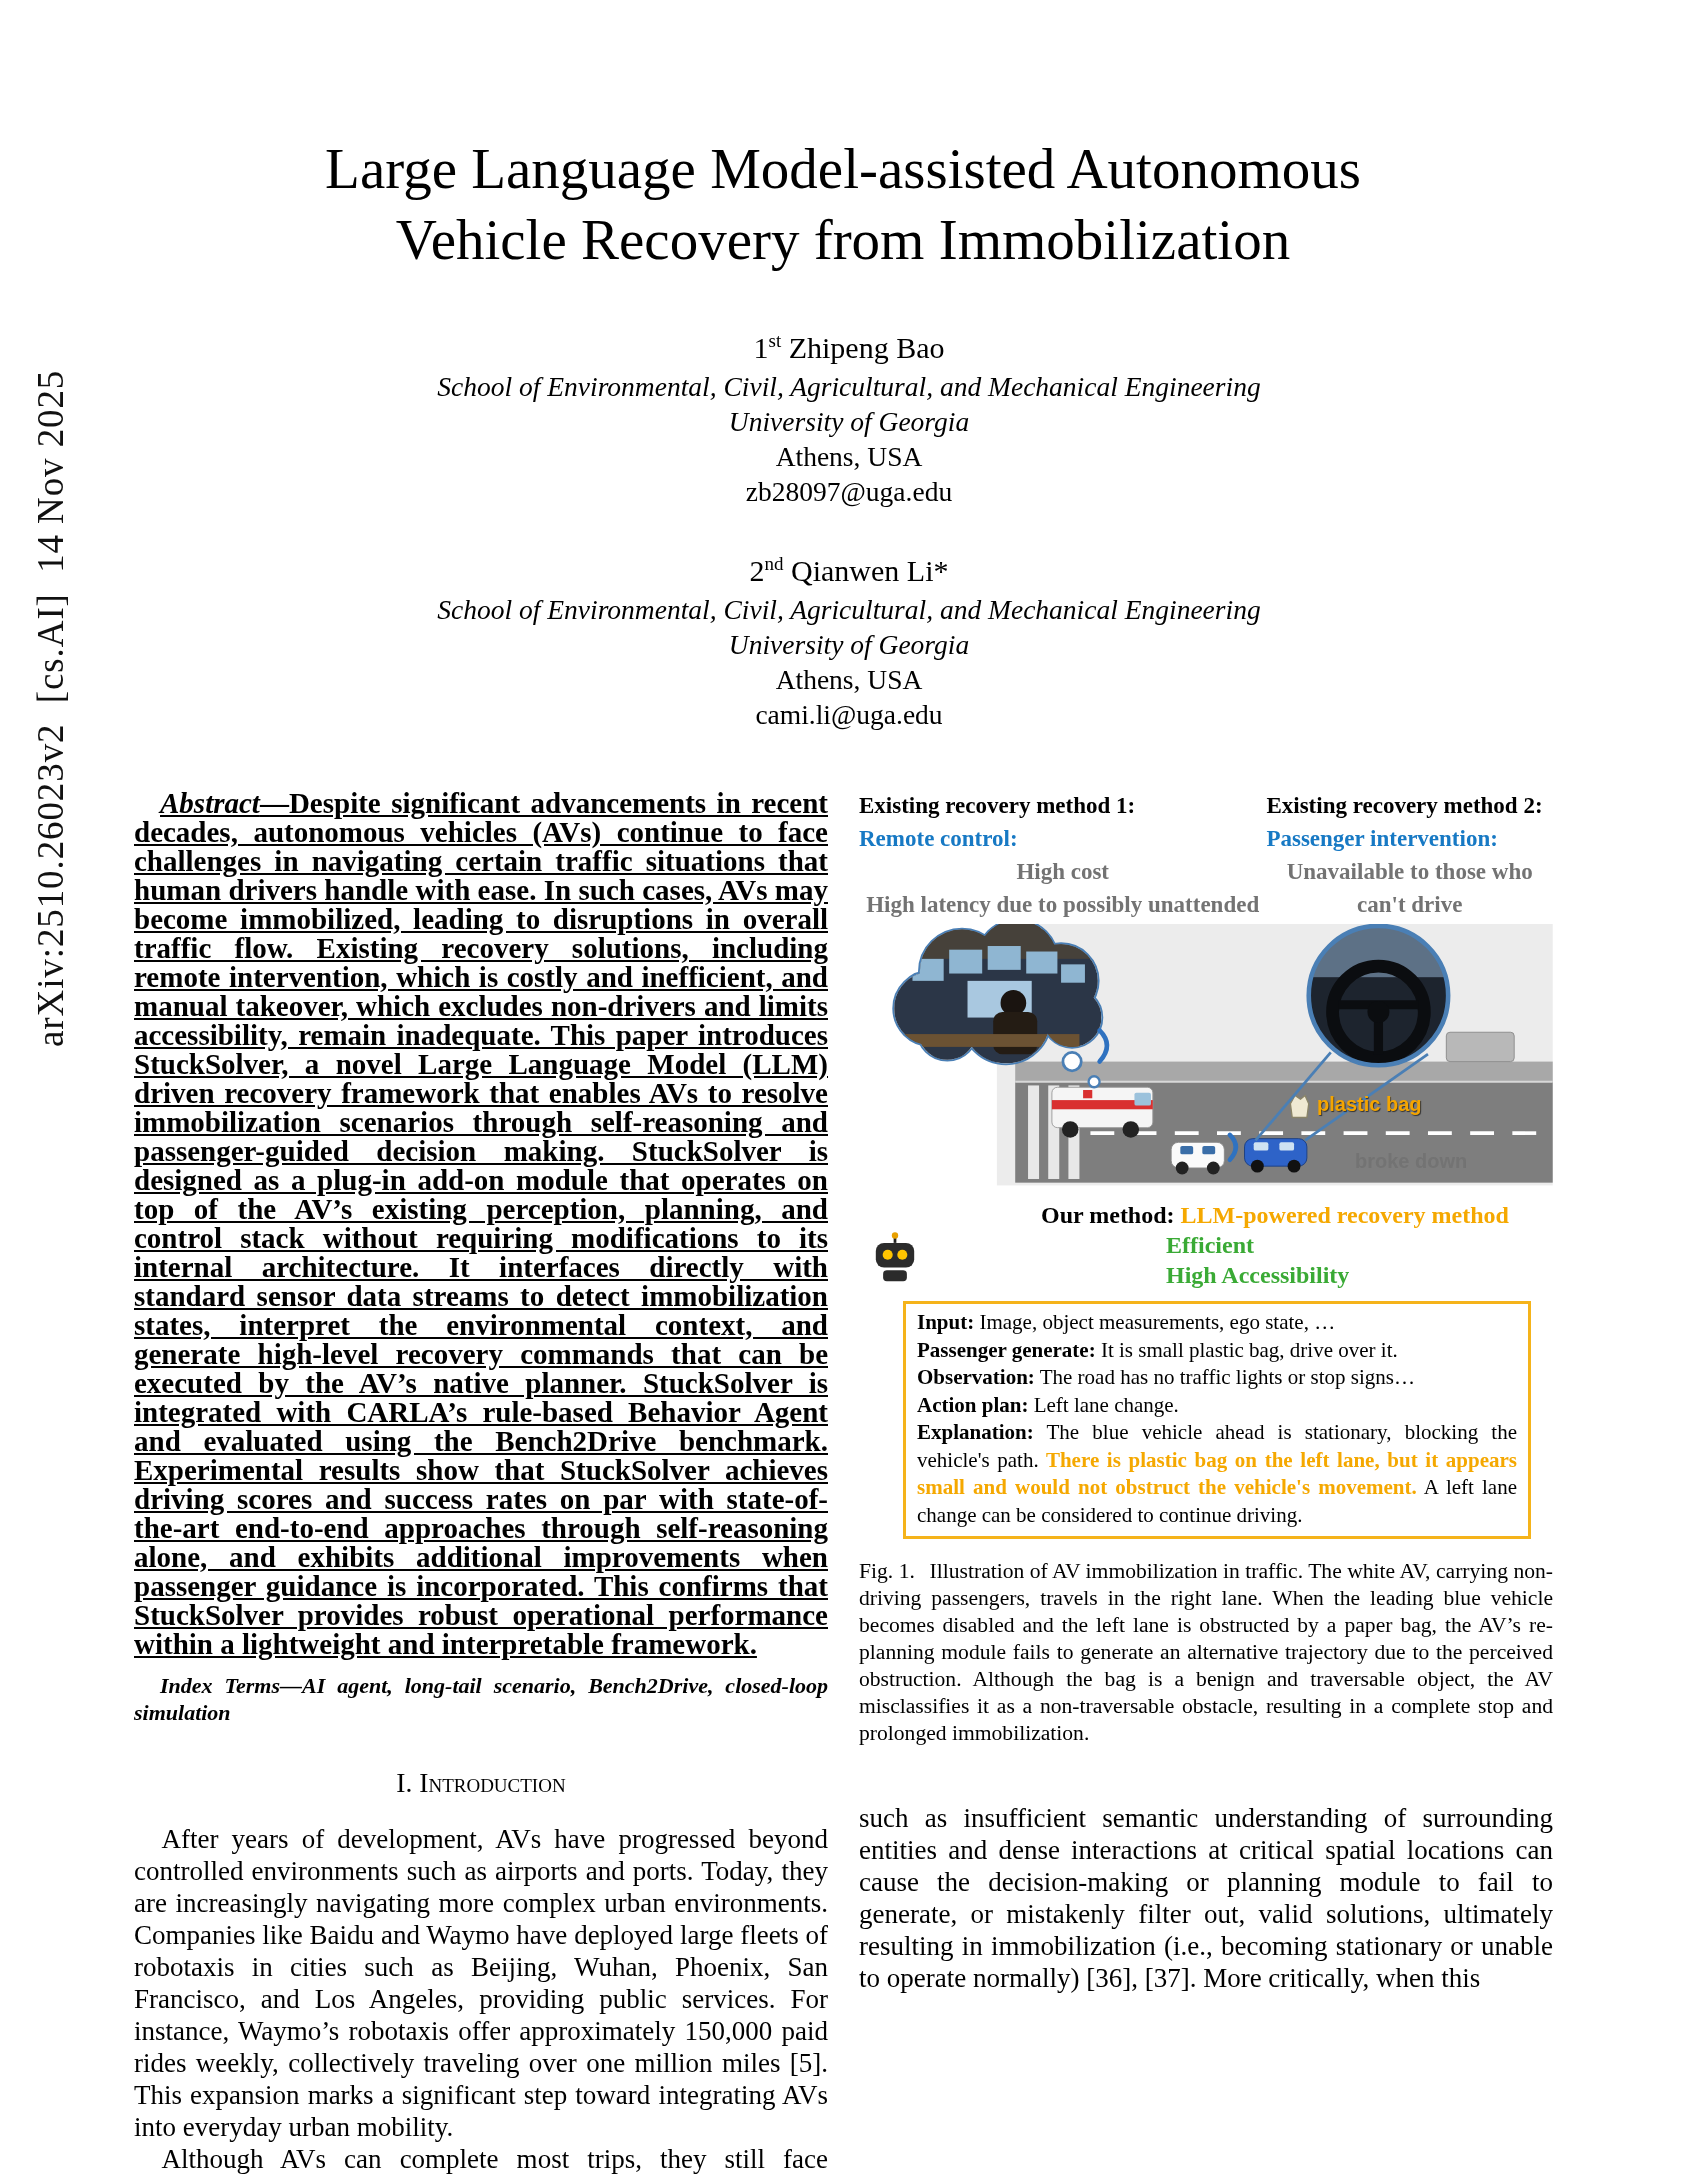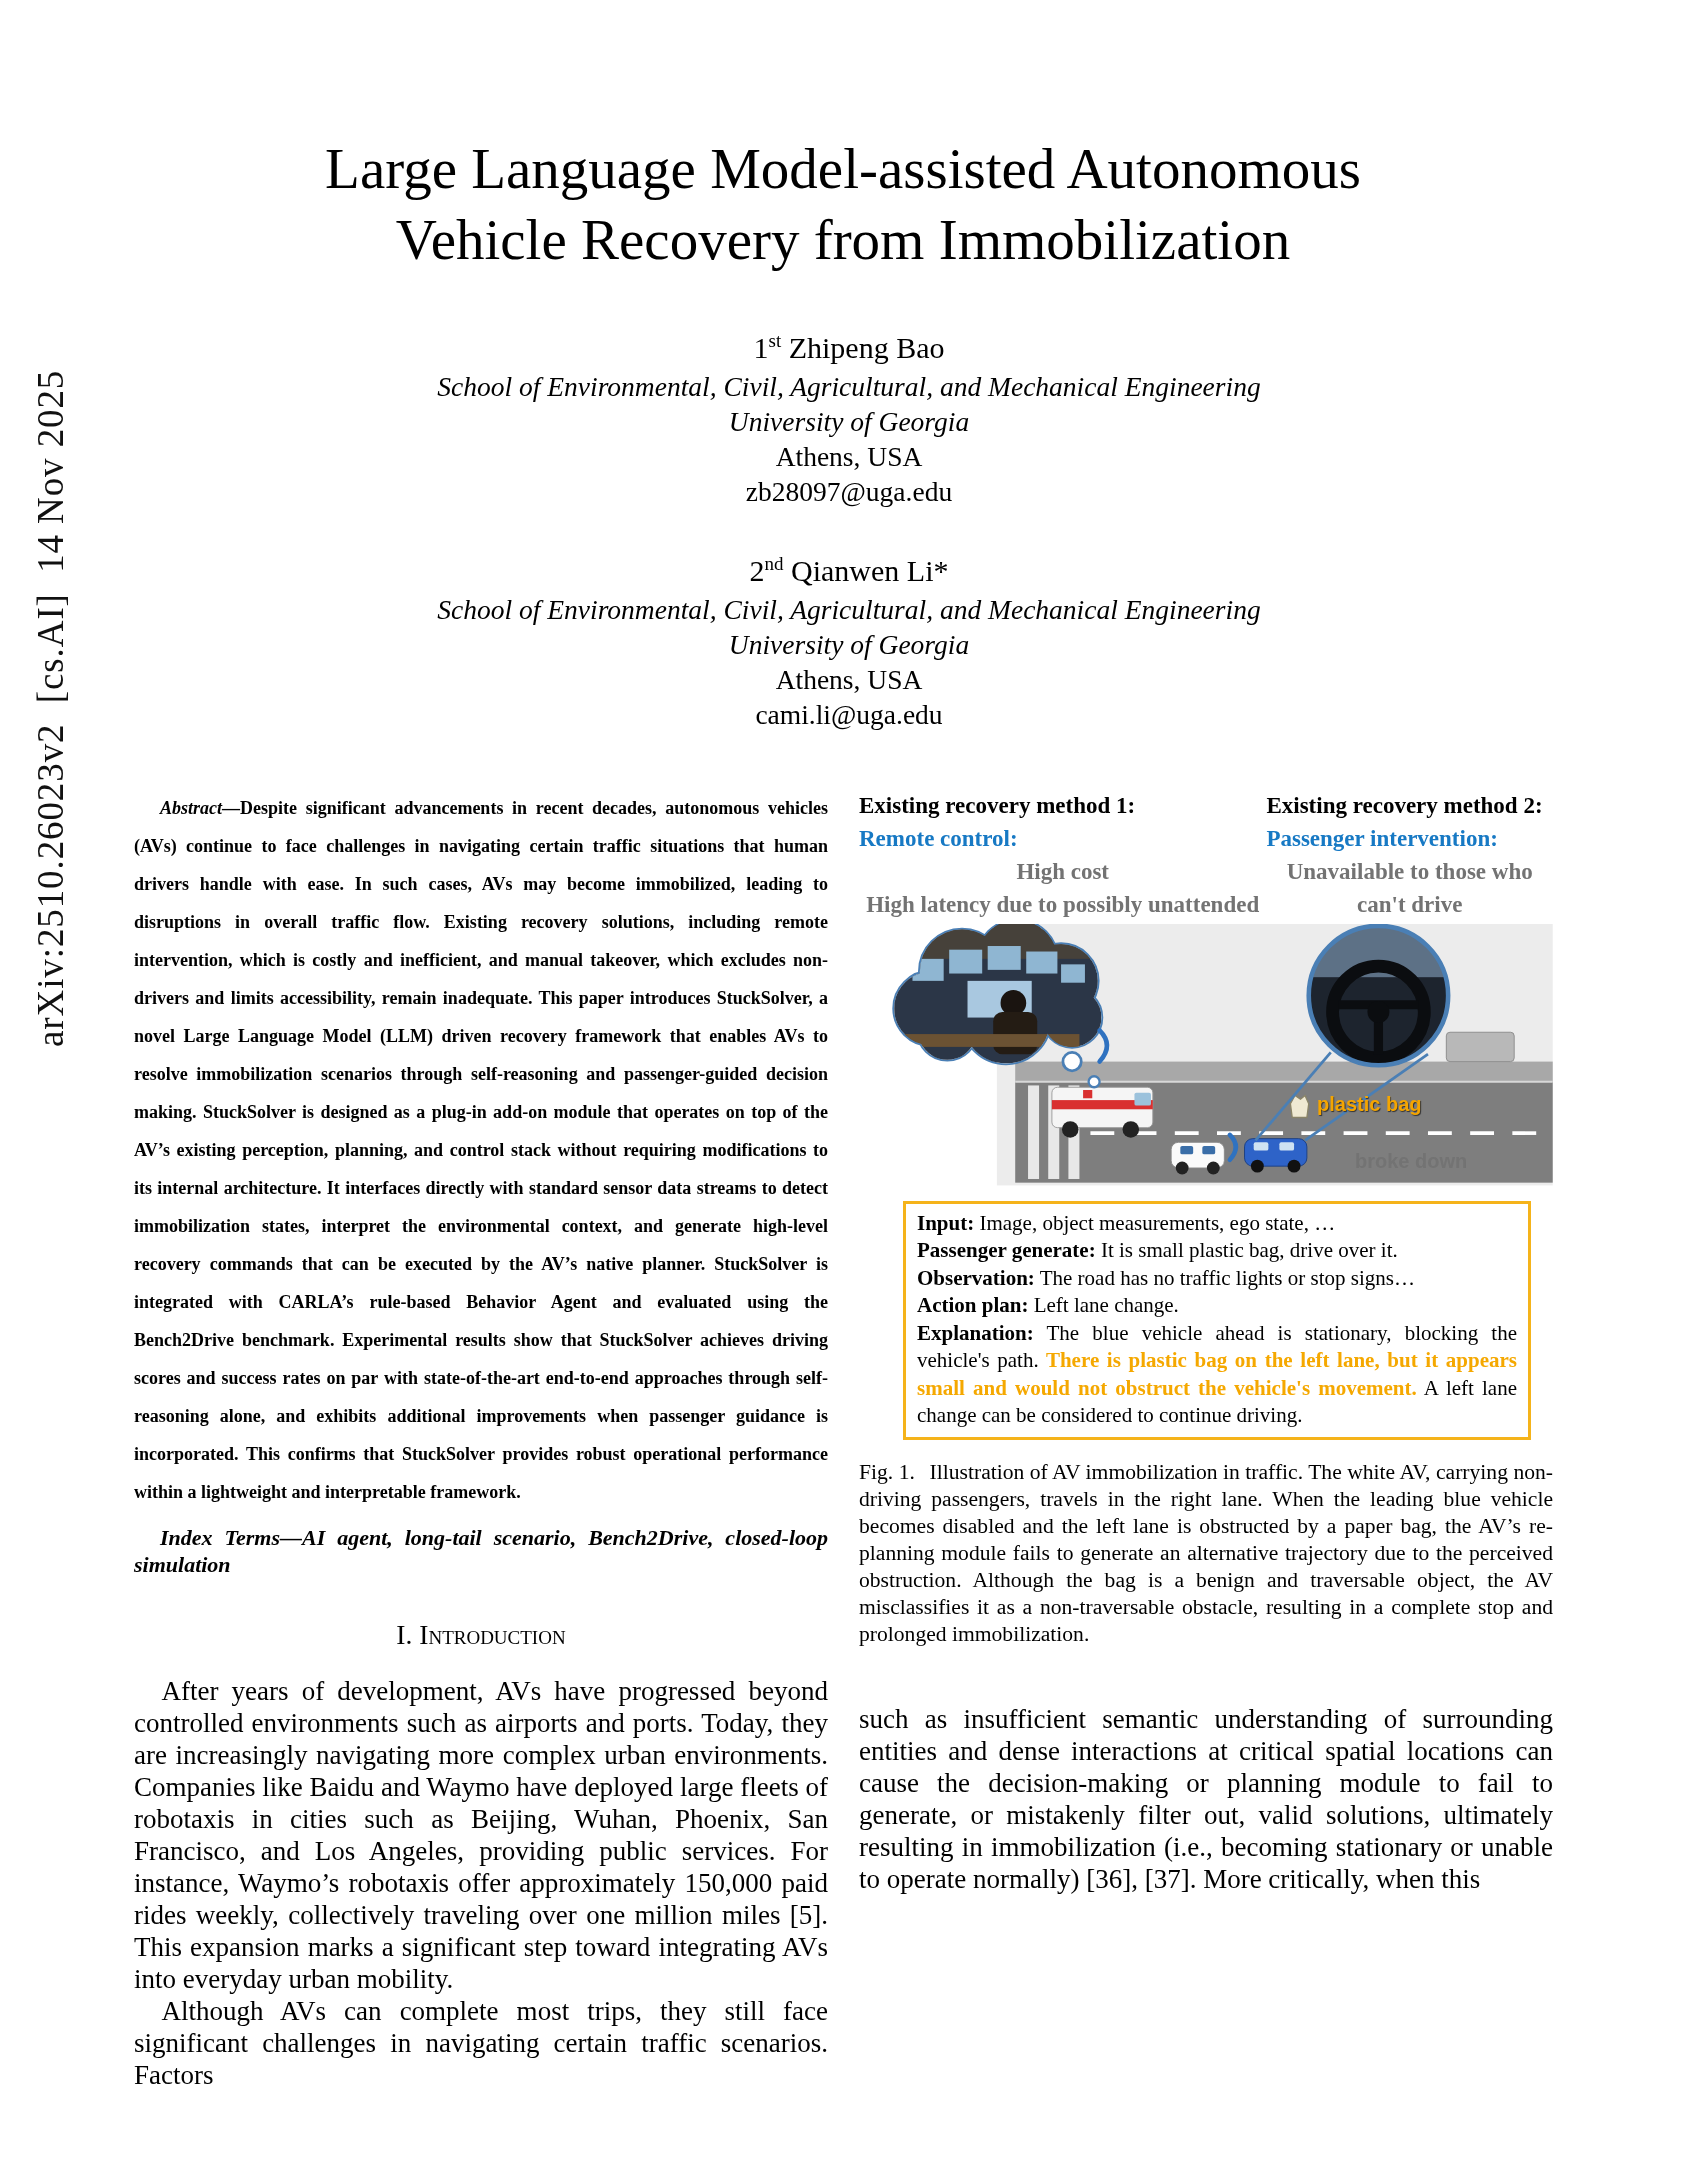--- a/index.html
+++ b/index.html
@@ -20,21 +20,21 @@
   .ab1 { margin-top:55px; }
   .ab2 { margin-top:44px; }
   .author-name { font-size:30px; margin-bottom:3.7px; }
   .author-name sup { font-size:19px; }
   .affil { font-size:27.5px; line-height:35px; }
   .it { font-style:italic; }
 
   .columns { display:flex; gap:31px; margin:57px 132px 0 134px; }
   .col { width:694px; }
 
-  p.abstract { font-weight:bold; font-size:18px; line-height:38px; text-align:justify; text-indent:26px; }
+  p.abstract { font-weight:bold; font-size:29px; line-height:29px; text-align:justify; text-indent:26px;text-decoration:underline; }
   p.abstract .ab-label { font-style:italic; }
   p.index-terms { font-weight:bold; font-style:italic; font-size:22px; line-height:27.5px;
                   text-align:justify; text-indent:26px; margin-top:13px; }
 
   .sec-heading { margin-top:40px; margin-bottom:24px; text-align:center; font-size:27.5px; font-weight:400; }
   .sec-heading .sc { font-variant:small-caps; }
 
   .body-para { font-size:27px; line-height:32px; text-align:justify; text-indent:27.5px; }
   .cont { text-indent:0; margin-top:55px; }
 
@@ -237,20 +237,33 @@
             </g>
 
             <path d="M 262,116 q 16,16 0,34" fill="none" stroke="#2f72c0" stroke-width="5" stroke-linecap="round"></path>
             <path d="M 404,230 q 13,13 0,27" fill="none" stroke="#2f72c0" stroke-width="5" stroke-linecap="round"></path>
           </svg>
 
           <div class="scene-label lbl-bag">plastic bag</div>
           <div class="scene-label lbl-broke">broke down</div>
         </div>
 
+        <div class="our-method">
+          <div class="om-l1"><span>Our method:</span><span class="om-orange"> LLM-powered recovery method</span></div>
+          <div class="om-green">Efficient</div>
+          <div class="om-green">High Accessibility</div>
+          <svg class="robot" width="50" height="53" viewBox="0 0 54 58">
+            <line x1="27" y1="6" x2="27" y2="13" stroke="#222" stroke-width="3"></line>
+            <circle cx="27" cy="5" r="3.5" fill="#e8a000"></circle>
+            <rect x="6" y="13" width="42" height="27" rx="9" fill="#2b2b2b"></rect>
+            <circle cx="19" cy="26" r="5.5" fill="#ffc400"></circle>
+            <circle cx="35" cy="26" r="5.5" fill="#ffc400"></circle>
+            <rect x="14" y="43" width="26" height="12" rx="4" fill="#2b2b2b"></rect>
+          </svg>
+        </div>
 
         <div class="io-box">
           <div class="io-line"><b>Input:</b><span> Image, object measurements, ego state, …</span></div>
           <div class="io-line"><b>Passenger generate:</b><span> It is small plastic bag, drive over it.</span></div>
           <div class="io-line"><b>Observation:</b><span> The road has no traffic lights or stop signs…</span></div>
           <div class="io-line"><b>Action plan:</b><span> Left lane change.</span></div>
           <div class="io-line"><b>Explanation:</b><span> The blue vehicle ahead is stationary, blocking the vehicle's path.</span><span class="io-orange"> There is plastic bag on the left lane, but it appears small and would not obstruct the vehicle's movement.</span><span> A left lane change can be considered to continue driving.</span></div>
         </div>
 
         <figcaption class="caption"><span class="cap-label">Fig. 1.</span><span>Illustration of AV immobilization in traffic. The white AV, carrying non-driving passengers, travels in the right lane. When the leading blue vehicle becomes disabled and the left lane is obstructed by a paper bag, the AV’s re-planning module fails to generate an alternative trajectory due to the perceived obstruction. Although the bag is a benign and traversable object, the AV misclassifies it as a non-traversable obstacle, resulting in a complete stop and prolonged immobilization.</span></figcaption>

